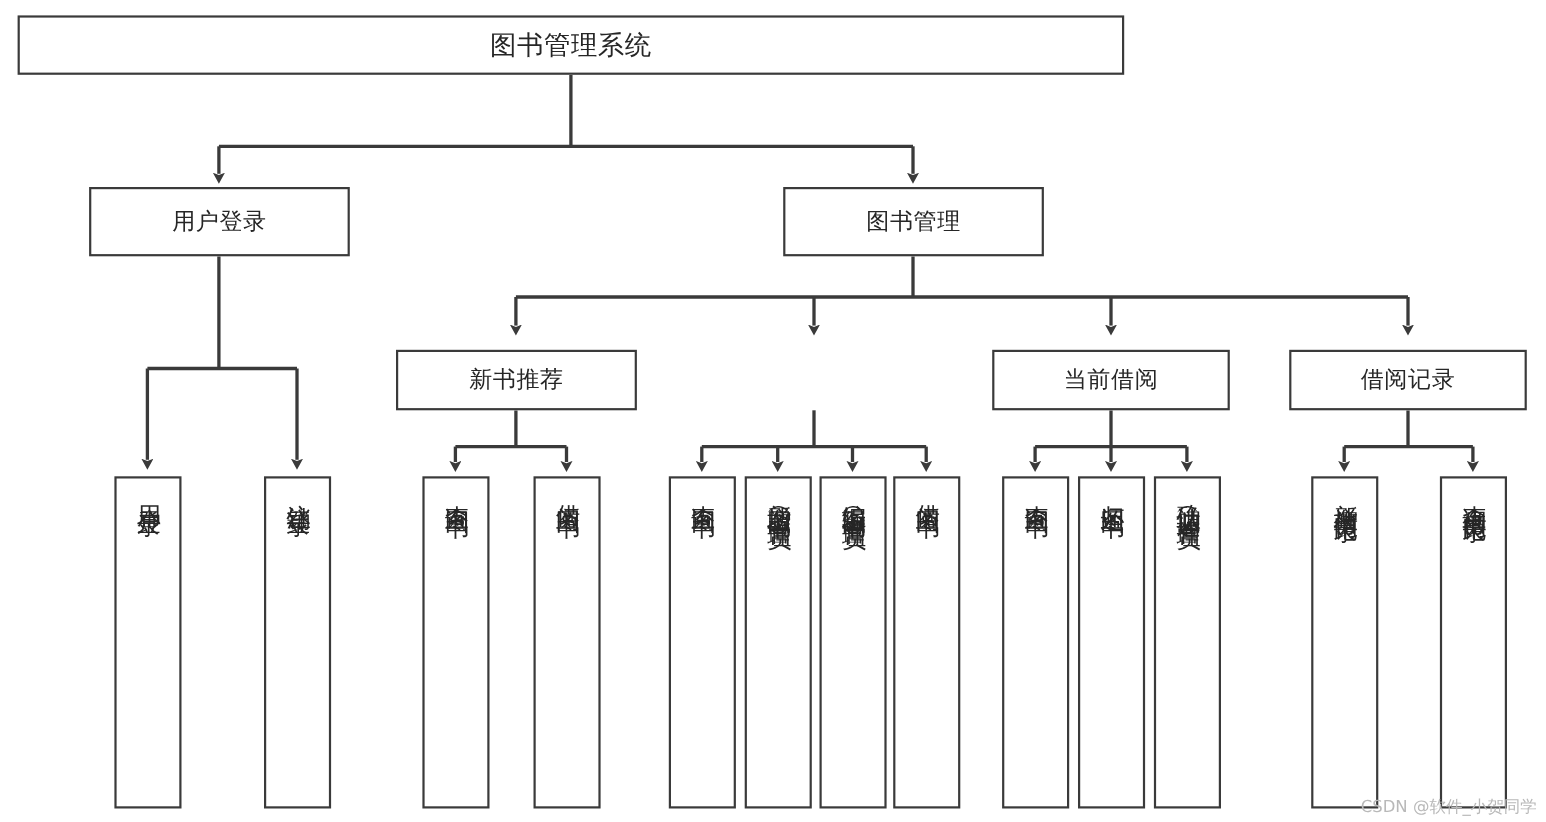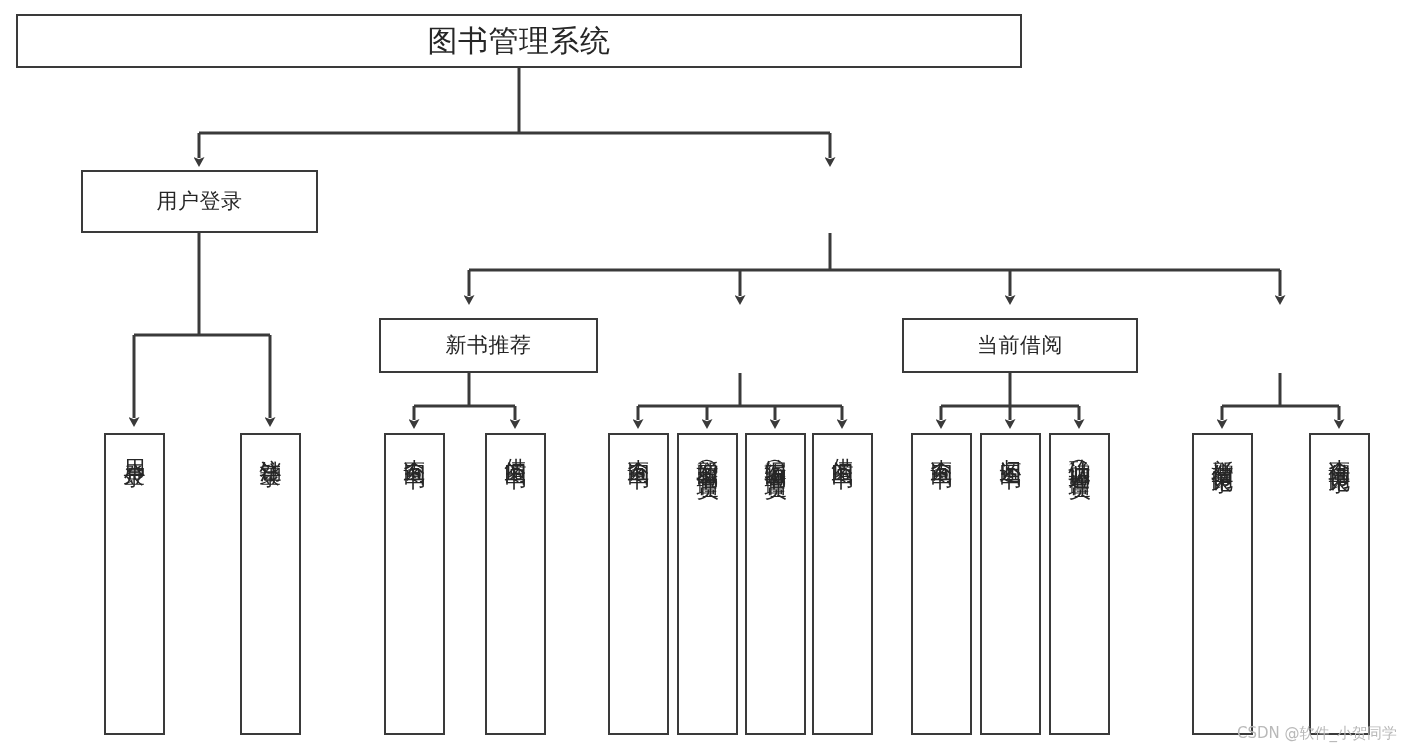--- a/index.html
+++ b/index.html
@@ -42,21 +42,21 @@
     text-align: center;
     line-height: 1.12;
     color: #262626;
     letter-spacing: 0.5px;
   }
   
   .horiz .node-label {
     writing-mode: horizontal-tb;
     font-size: 21px;
   }
-  .node.root .node-label { font-size: 30px; }
+  .node.root .node-label { font-size: 24px; }
   
   .vert {
     align-items: flex-start;
     justify-content: center;
     padding-top: 6px;
   }
   .vert .node-label {
     writing-mode: vertical-rl;
     text-orientation: upright;
     font-size: 22px;
@@ -132,30 +132,36 @@
   </svg>
 
   <div class="node root horiz" style="left:16px; top:14px; width:1006px; height:54px;">
     <span class="node-label">图书管理系统</span>
   </div>
 
   <div class="node horiz" style="left:81px; top:170px; width:237px; height:63px;">
     <span class="node-label">用户登录</span>
   </div>
 
-
-  <div class="node horiz" style="left:360px; top:318px; width:219px; height:55px;margin-left:19px;">
+  <div class="node horiz" style="left:712px; top:170px; width:237px; height:63px;">
+    <span class="node-label">图书管理</span>
+  </div>
+
+  <div class="node horiz" style="left:360px; top:318px; width:219px; height:55px;">
     <span class="node-label">新书推荐</span>
   </div>
 
 
-  <div class="node horiz" style="left:902px; top:318px; width:236px; height:55px;">
+  <div class="node horiz" style="left:902px; top:318px; width:216px; height:55px;">
     <span class="node-label">当前借阅</span>
   </div>
 
+  <div class="node horiz" style="left:1172px; top:318px; width:216px; height:55px;">
+    <span class="node-label">借阅记录</span>
+  </div>
 
   <div class="node vert" style="left:104px; top:433px; width:61px; height:302px;">
     <span class="node-label">用户登录</span>
   </div>
 
   <div class="node vert" style="left:240px; top:433px; width:61px; height:302px;">
     <span class="node-label">注销登录</span>
   </div>
 
   <div class="node vert" style="left:384px; top:433px; width:61px; height:302px;">

